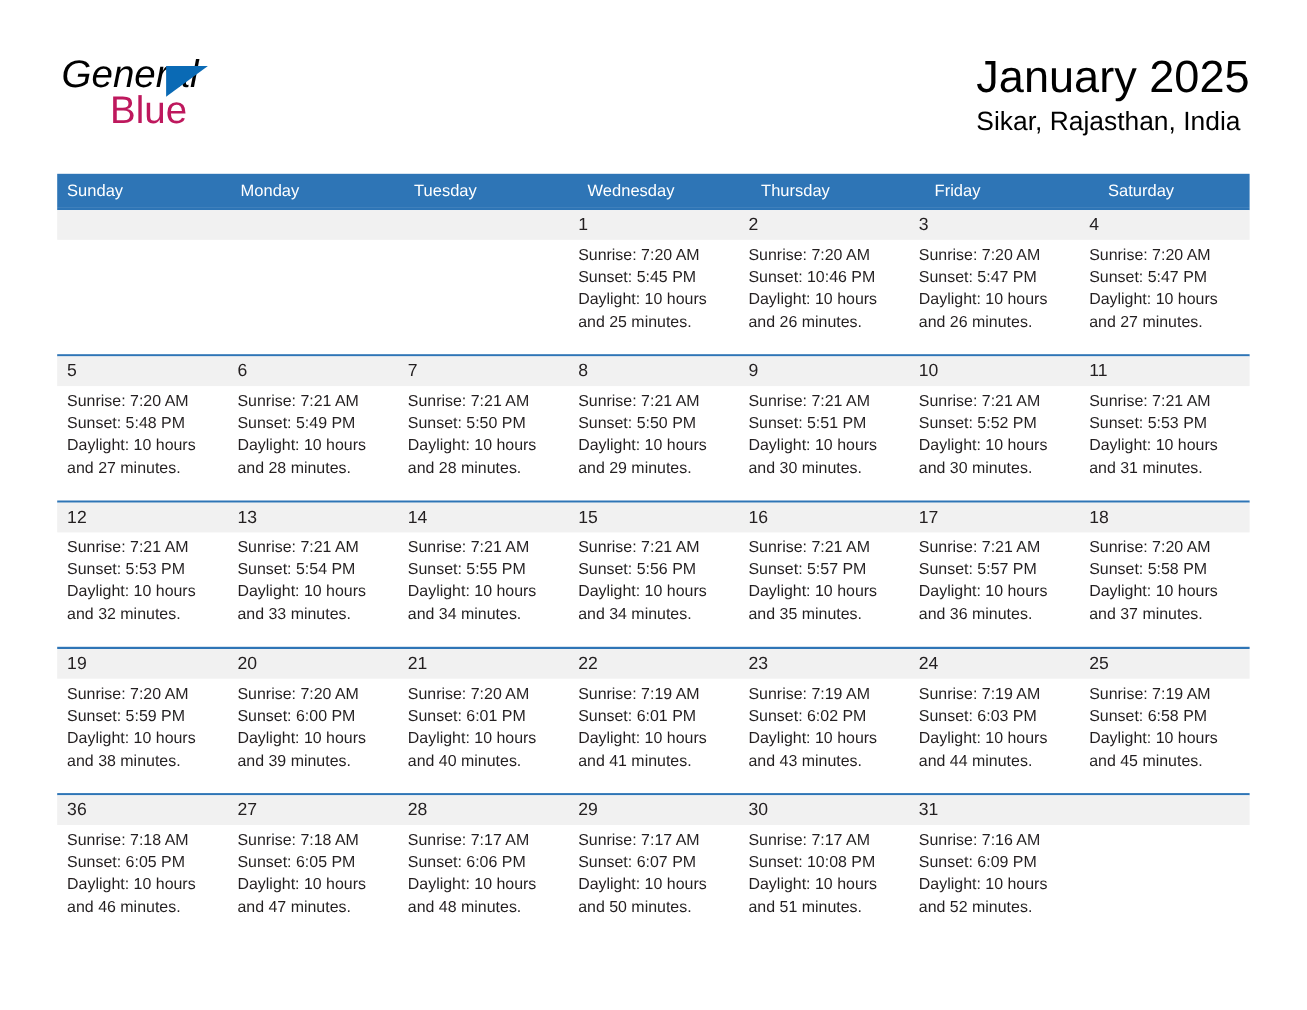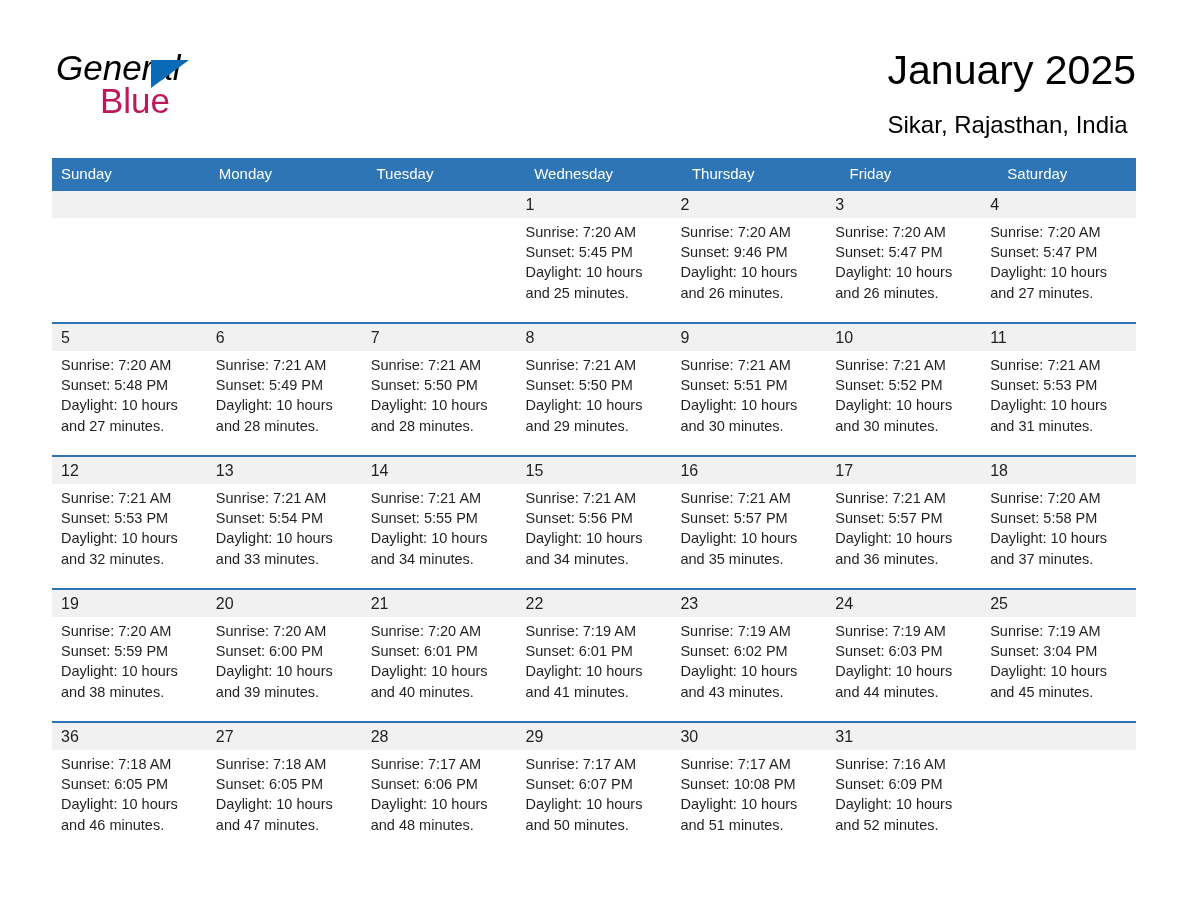--- a/index.html
+++ b/index.html
@@ -69,21 +69,21 @@
     top: 46px;
   }
   .month-title {
     font-size: 41px;
     line-height: 49px;
     font-weight: 400;
     color: #000000;
     white-space: nowrap;
   }
   .location {
-    margin-top: 16px;
+    margin-top: 2px;
     font-size: 24px;
     line-height: 28px;
     font-weight: 400;
     color: #000000;
     white-space: nowrap;
   }
 
   
   .calendar {
     position: absolute;
@@ -198,21 +198,21 @@
           <div>Sunrise: 7:20 AM</div>
           <div>Sunset: 5:45 PM</div>
           <div>Daylight: 10 hours</div>
           <div>and 25 minutes.</div>
         </div>
       </div>
       <div class="day">
         <div class="daynum">2</div>
         <div class="lines">
           <div>Sunrise: 7:20 AM</div>
-          <div>Sunset: 9:46 PM</div>
+          <div>Sunset: 10:46 PM</div>
           <div>Daylight: 10 hours</div>
           <div>and 26 minutes.</div>
         </div>
       </div>
       <div class="day">
         <div class="daynum">3</div>
         <div class="lines">
           <div>Sunrise: 7:20 AM</div>
           <div>Sunset: 5:47 PM</div>
           <div>Daylight: 10 hours</div>
@@ -417,21 +417,21 @@
           <div>Sunrise: 7:19 AM</div>
           <div>Sunset: 6:03 PM</div>
           <div>Daylight: 10 hours</div>
           <div>and 44 minutes.</div>
         </div>
       </div>
       <div class="day">
         <div class="daynum">25</div>
         <div class="lines">
           <div>Sunrise: 7:19 AM</div>
-          <div>Sunset: 3:04 PM</div>
+          <div>Sunset: 6:58 PM</div>
           <div>Daylight: 10 hours</div>
           <div>and 45 minutes.</div>
         </div>
       </div>
     </div>
 
     <div class="week">
       <div class="daynum-band"></div>
       <div class="day">
         <div class="daynum">36</div>

